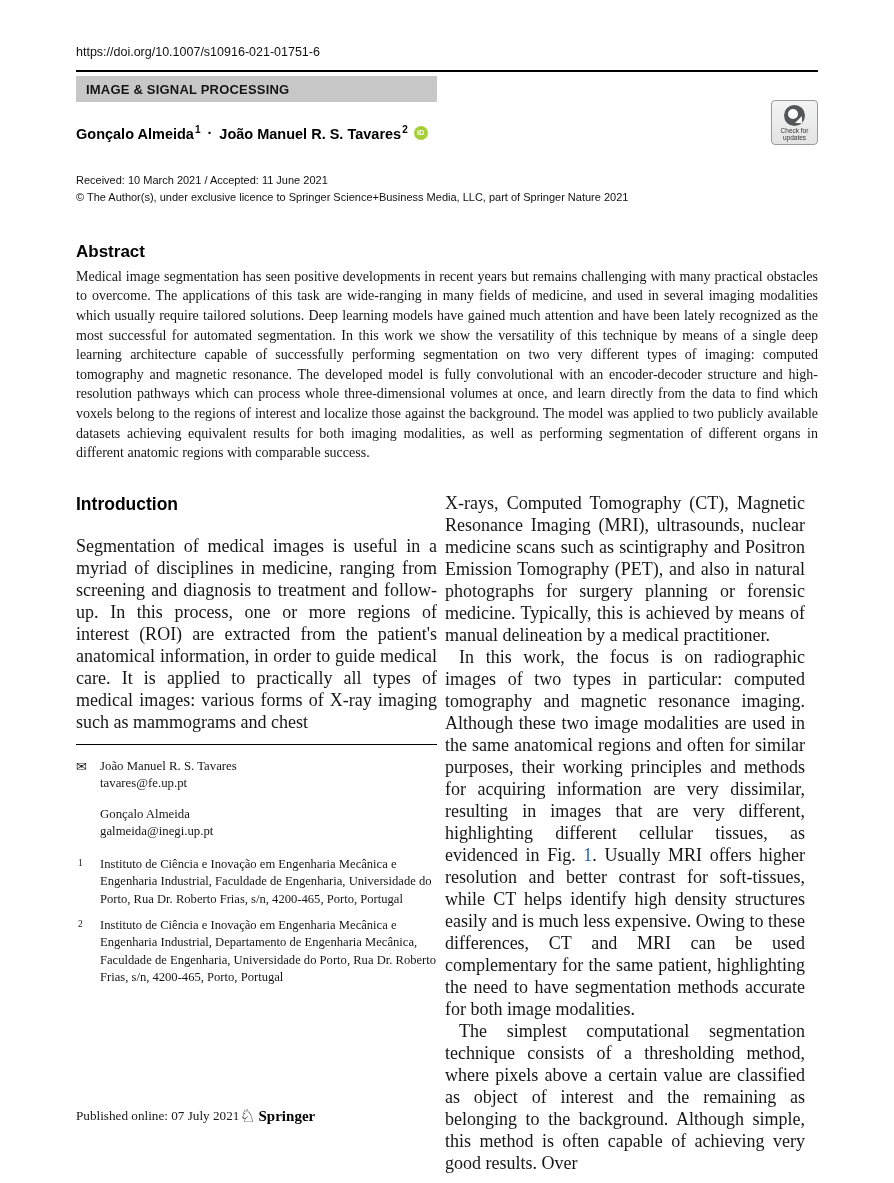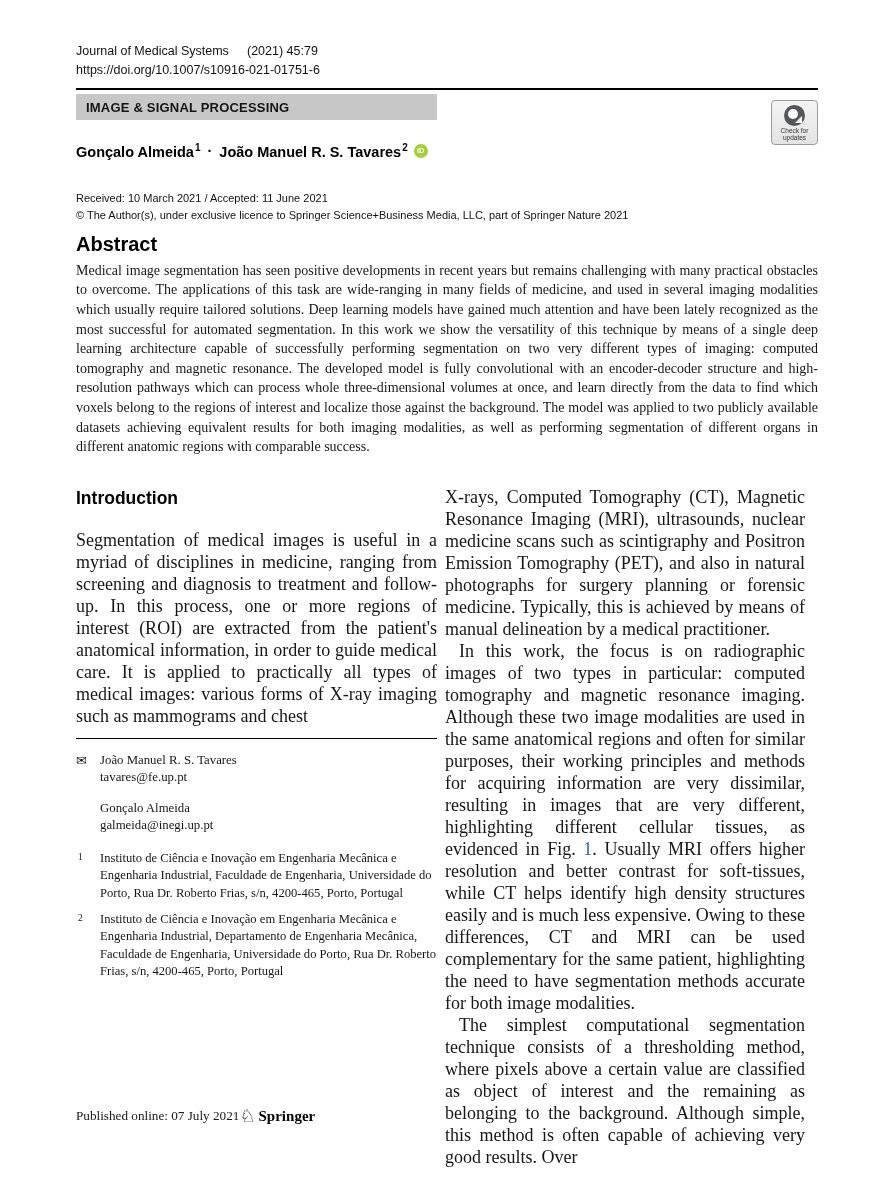--- a/index.html
+++ b/index.html
@@ -42,21 +42,21 @@
   .authors sup { font-size:10px; vertical-align:super; margin-left:1px; }
   .authors .sep { margin:0 7px; font-weight:bold; }
   .orcid {
     display:inline-flex; align-items:center; justify-content:center;
     width:14px; height:14px; border-radius:50%; background:var(--orcid-green,#a6ce39);
     color:#fff; font-size:7.5px; font-weight:bold; margin-left:6px; cursor:pointer;
   }
   .meta { margin-top:30px; font-family:"Liberation Sans", sans-serif; font-size:11px; line-height:17px; color:#111; }
 
   
-  .abs-head { margin-top:9px; font-family:"Liberation Sans", sans-serif; font-weight:bold; font-size:20px; color:#000; }
+  .abs-head { margin-top:36px; font-family:"Liberation Sans", sans-serif; font-weight:bold; font-size:17px; color:#000; }
   .abs-text { margin-top:5px; font-size:14px; line-height:19.6px; text-align:justify; }
   .keywords { margin-top:13px; font-size:14px; }
   .keywords .kw-label { font-family:"Liberation Sans", sans-serif; font-weight:bold; font-size:13.5px; margin-right:10px; }
 
   
   .cols { margin-top:29px; display:flex; gap:8px; }
   .col-left { width:361px; }
   .col-right { width:360px; }
   .sec-head { font-family:"Liberation Sans", sans-serif; font-weight:bold; font-size:17.5px; color:#000; margin:2px 0 20px; }
   .body-p { font-size:18px; line-height:22px; text-align:justify; }
@@ -82,24 +82,20 @@
   .springer { display:flex; align-items:center; gap:3px; font-size:15px; font-weight:600; color:#000; }
   .springer .horse { font-size:18px; line-height:18px; font-weight:400; }
 </style>
 </head>
 <body>
 
 <div class="page">
   <div class="content">
 
     <div class="hdr">
-      <div class="line1">
-        <span>Journal of Medical Systems</span>
-        <span class="citation">(2021) 45:79</span>
-      </div>
       <div class="doi">https://doi.org/10.1007/s10916-021-01751-6</div>
     </div>
 
     <hr class="top-rule">
     <div class="banner">IMAGE &amp; SIGNAL PROCESSING</div>
 
 
     <div class="authors">
       <span><span>Gonçalo Almeida</span><sup>1</sup></span>
       <span class="sep">·</span>

